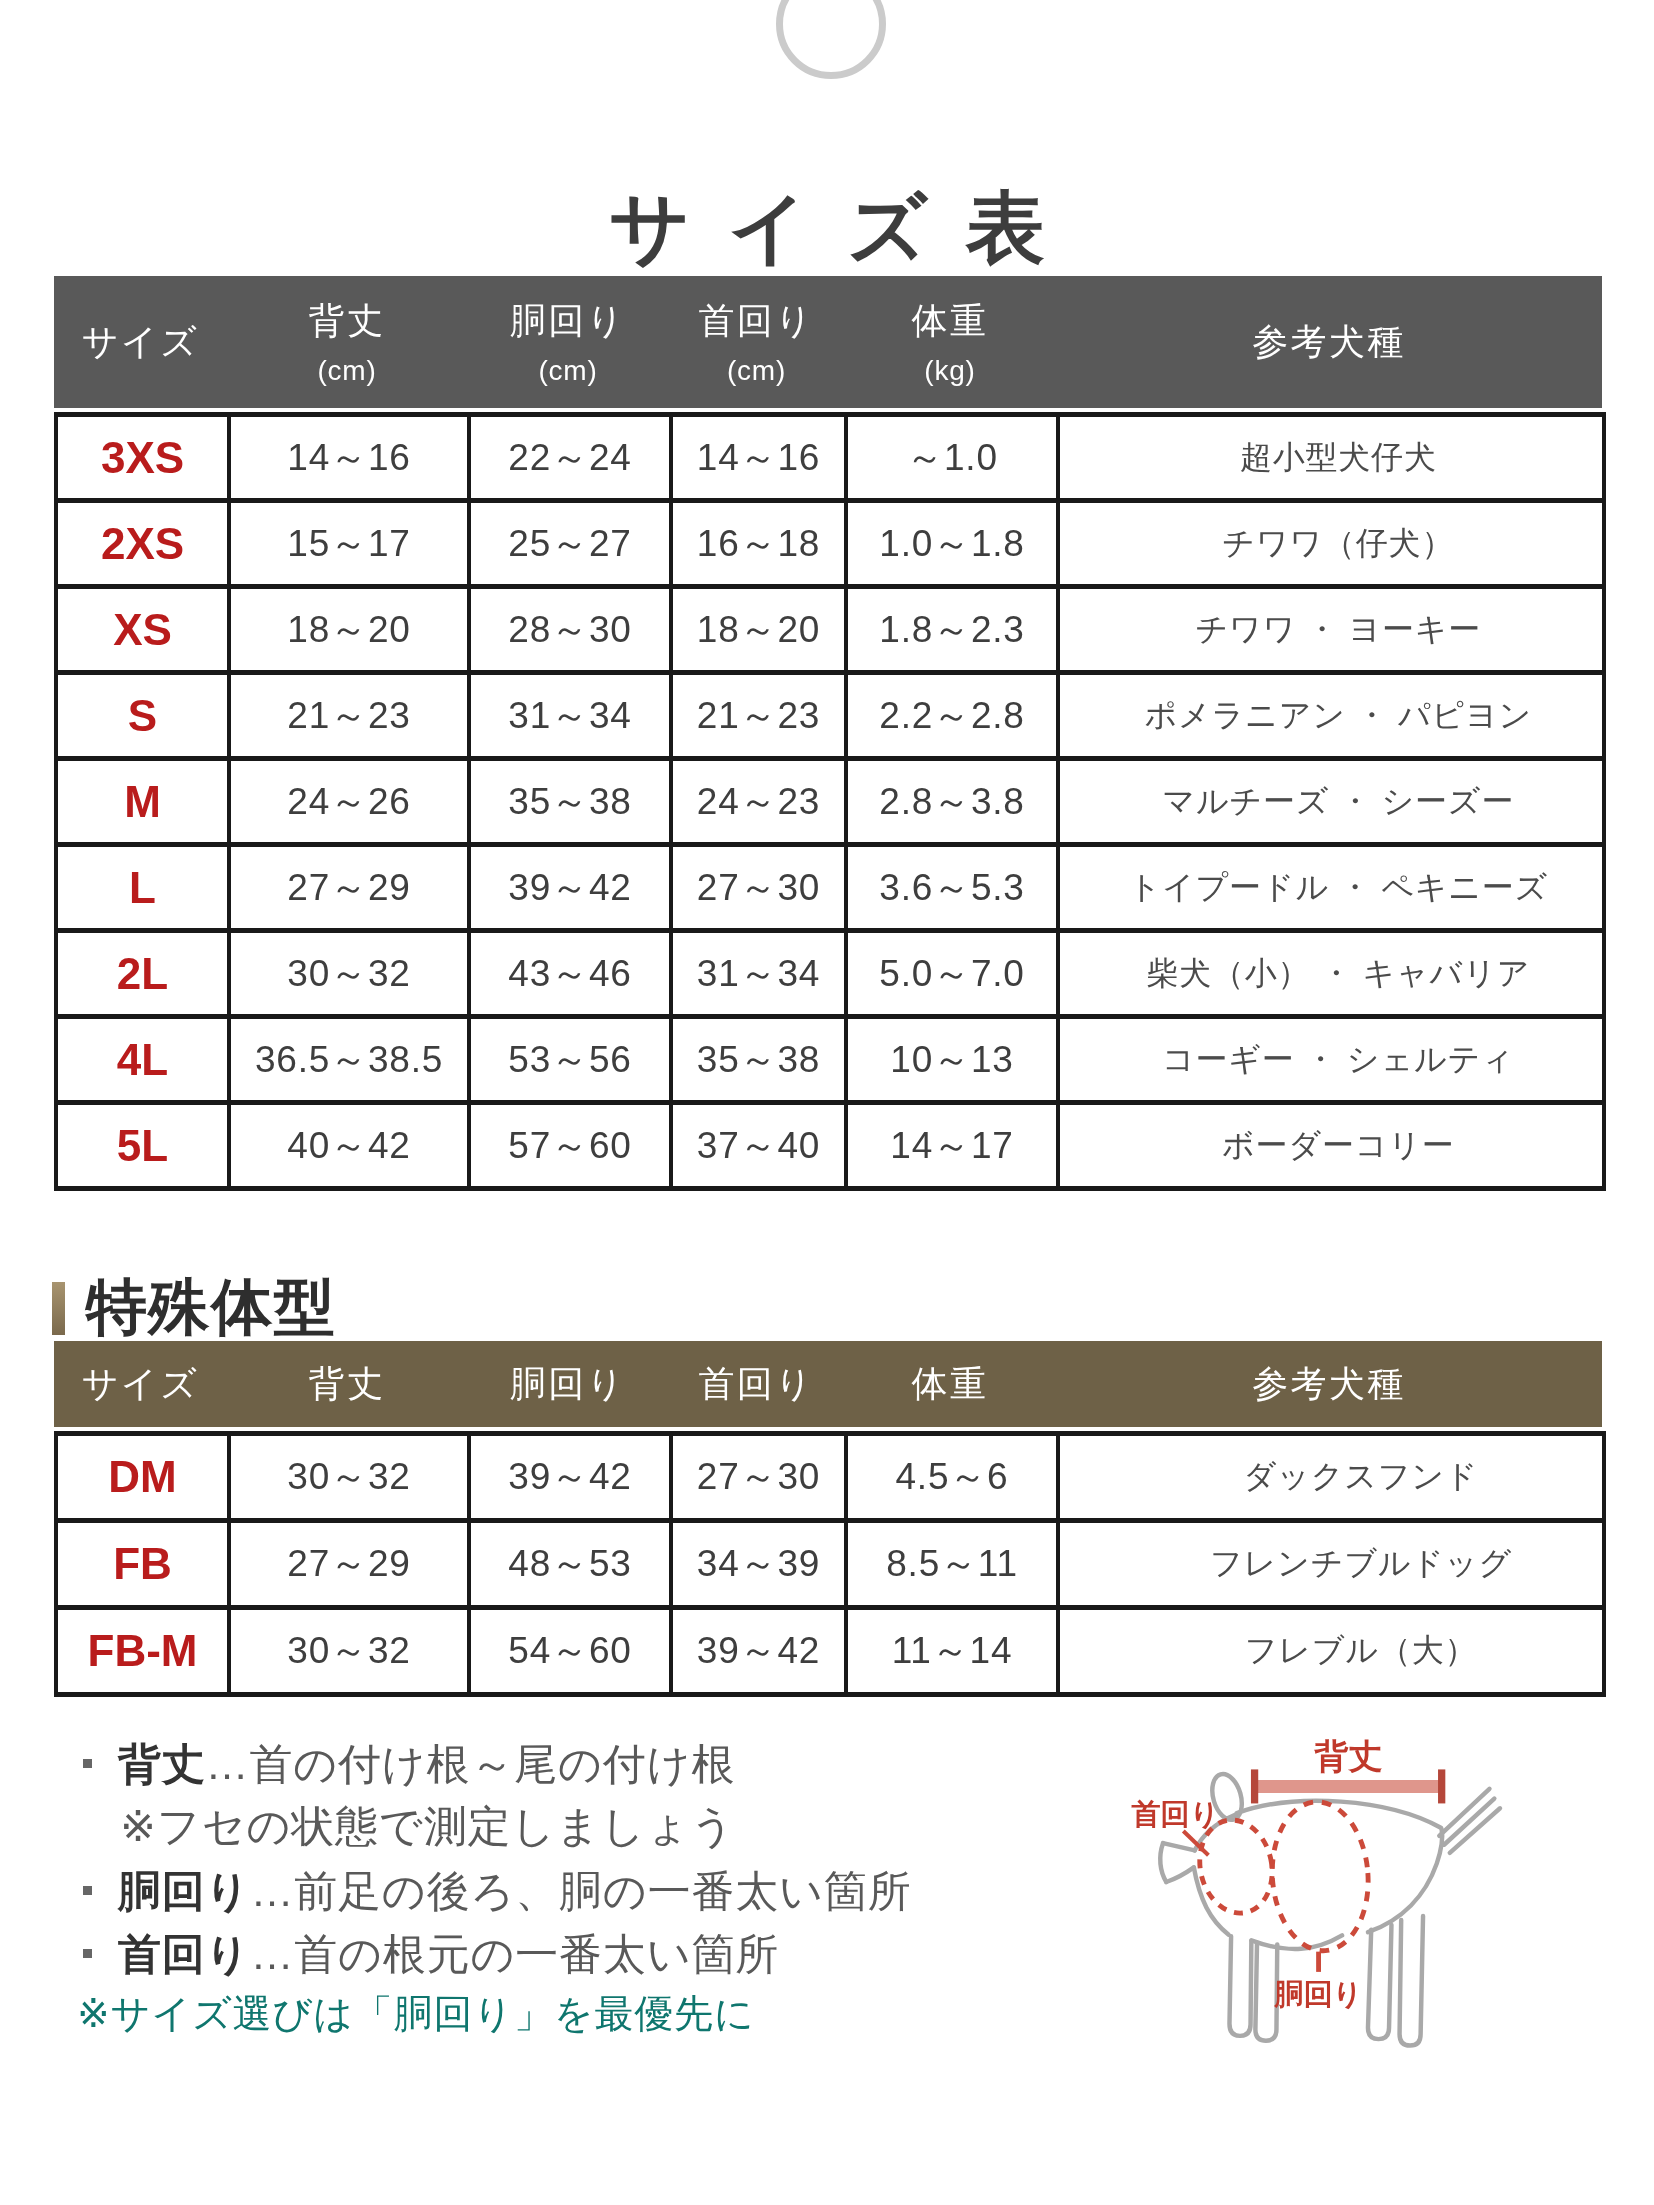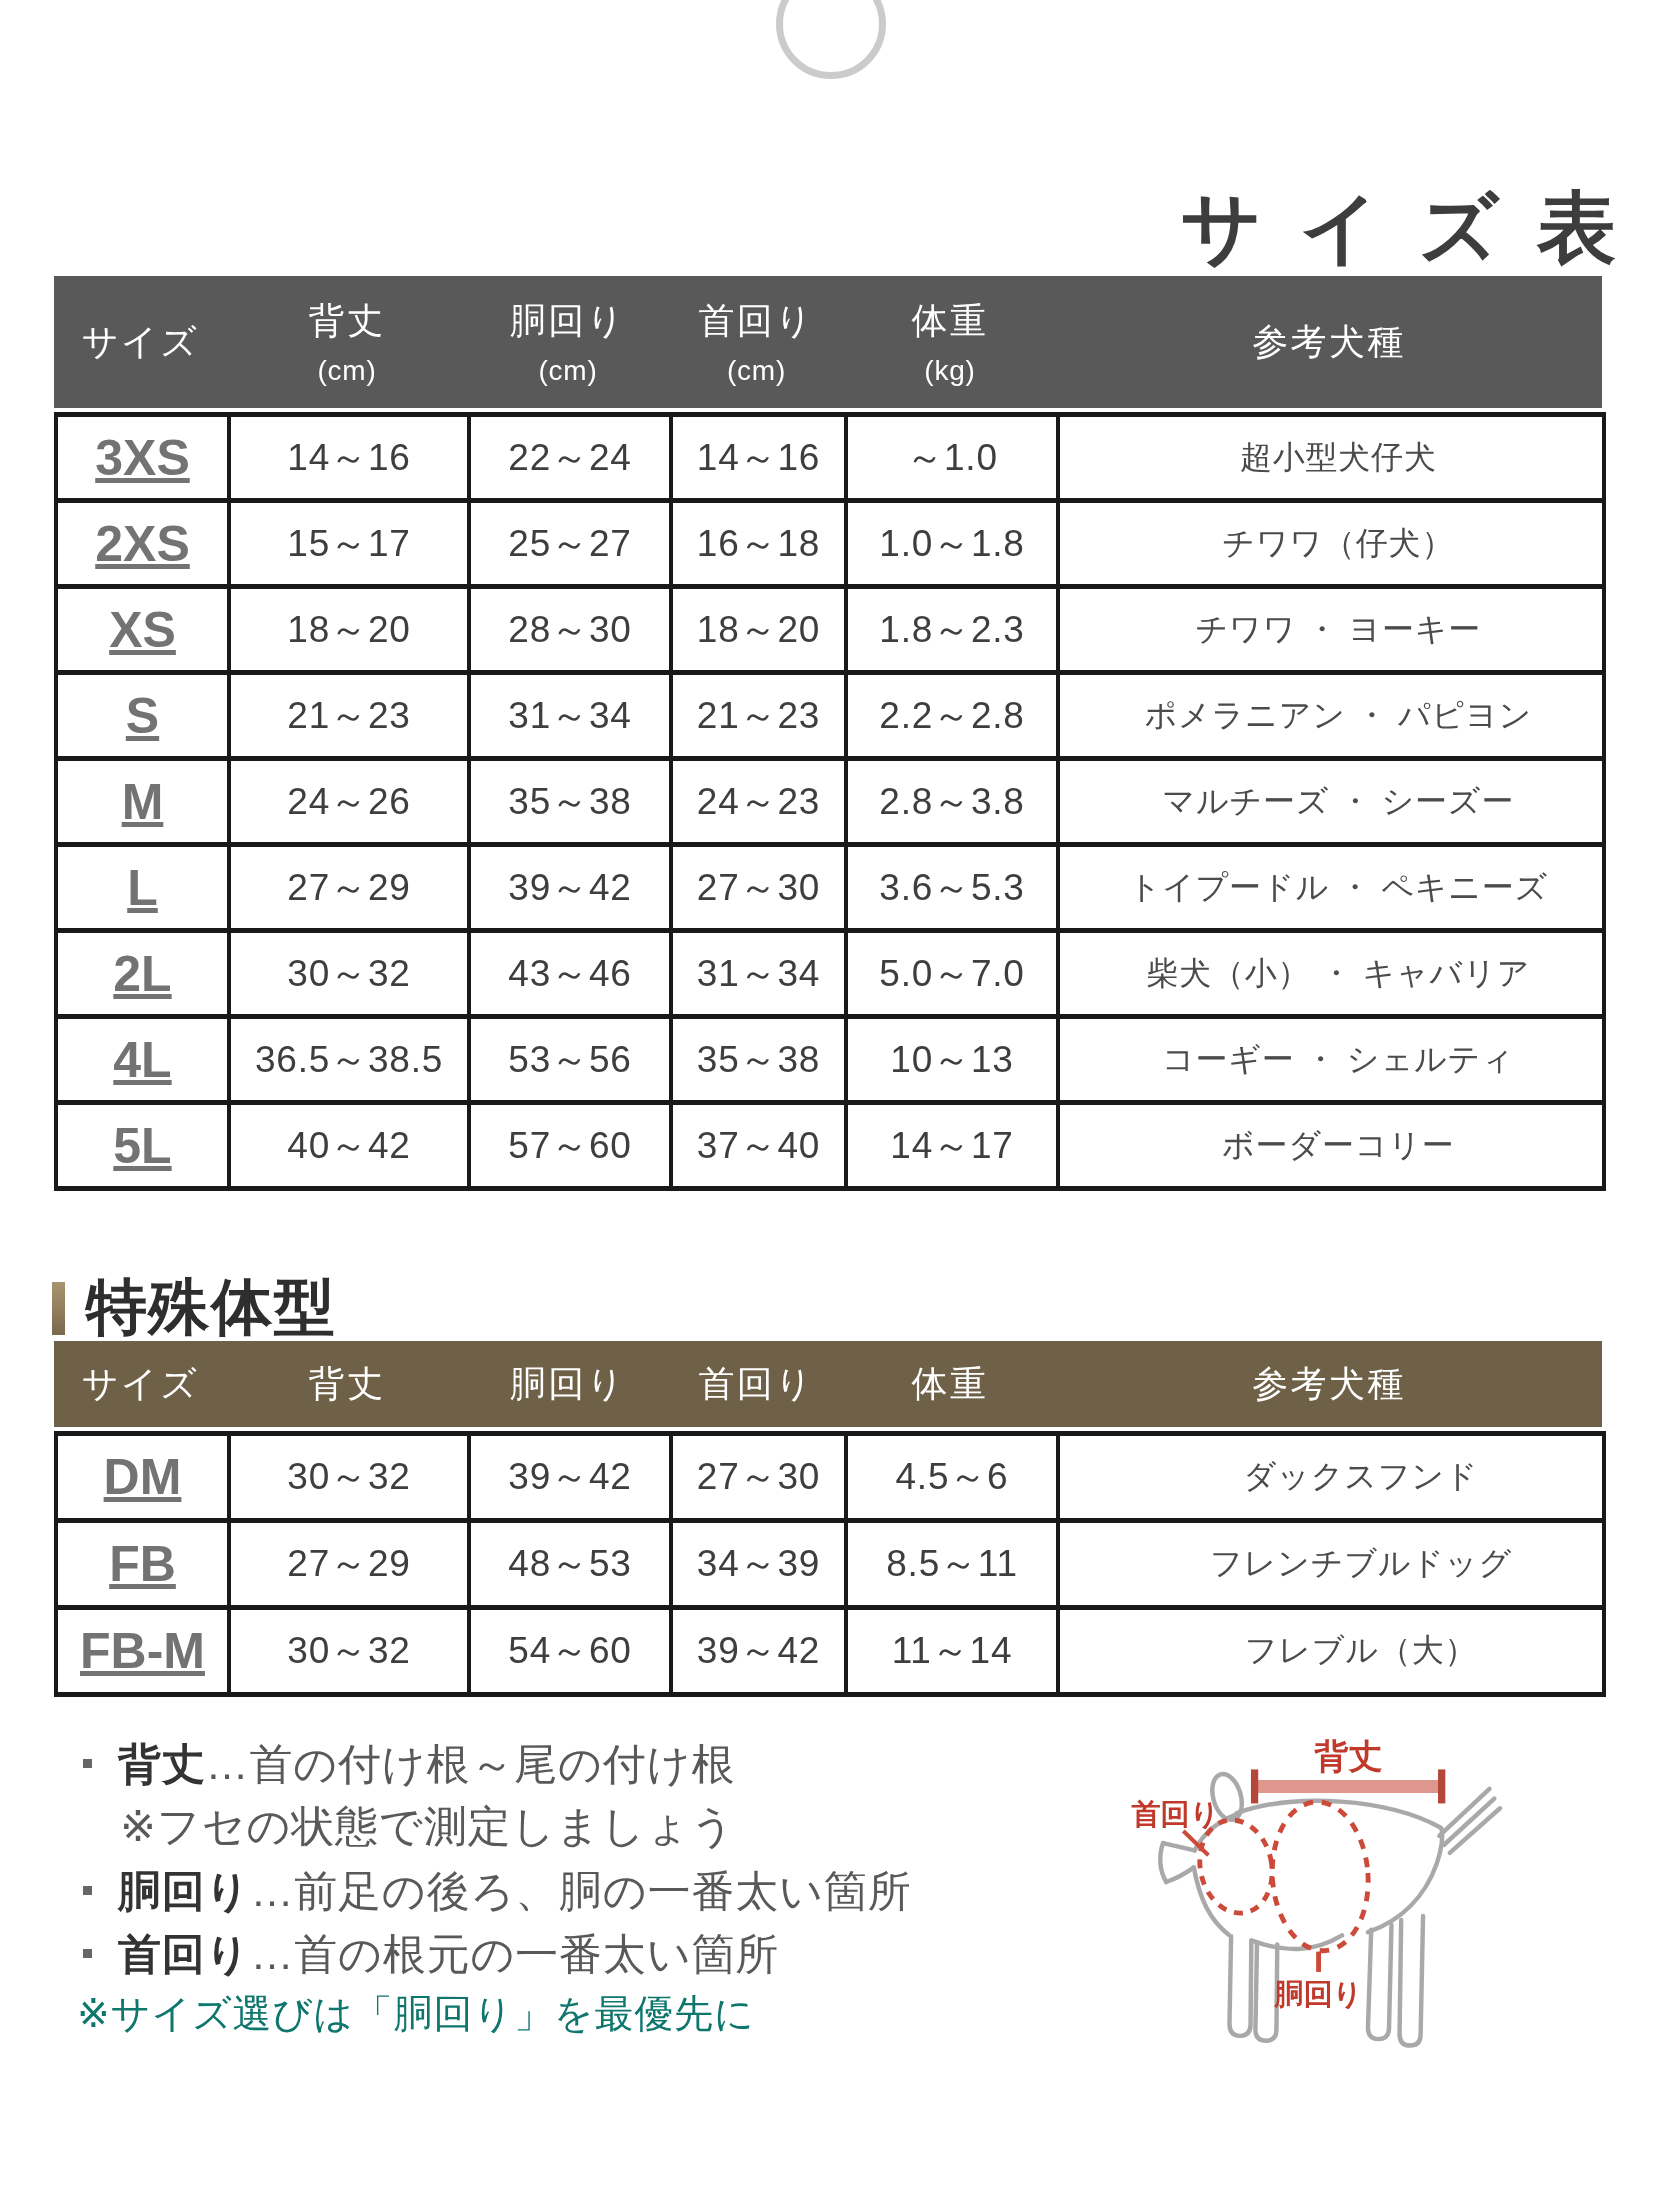--- a/index.html
+++ b/index.html
@@ -14,21 +14,21 @@
   
   .deco-circle{
     position:absolute;left:776px;top:-31px;
     width:96px;height:96px;
     border:7.3px solid #cbcbcb;border-radius:50%;
     background:#fff;
   }
   
   .page-title{
     position:absolute;top:123px;left:0;width:100%;
-    text-align:right;
+    text-align:center;
     font-size:79px;font-weight:bold;color:#3d3d3d;
     letter-spacing:0.48em;text-indent:0.48em;
     white-space:nowrap;
   }
   
   .tblwrap{position:absolute;left:54px;width:1548px;}
   #main-table{top:276px;}
   #special-table{top:1341px;}
   .thead{display:flex;align-items:stretch;color:#ffffff;}
   #main-table .thead{height:132px;background:#595959;}
@@ -38,21 +38,21 @@
   .hunit{font-size:28px;letter-spacing:0.8px;}
   .w1{width:173px}.w2{width:240px}.w3{width:202px}.w4{width:175px}.w5{width:212px}.w6{width:546px}
   table.data{border-collapse:collapse;table-layout:fixed;width:1548px;margin-top:4px;}
   .data td{
     border:4px solid #191919;border-top-width:5.7px;border-bottom-width:5.7px;
     height:81px;text-align:center;vertical-align:middle;
     font-size:37px;color:#3e3e3e;letter-spacing:0.8px;
     white-space:nowrap;overflow:hidden;padding:0;
   }
   #special-table .data td{height:82px;}
-  .data td.c-size{font-size:50px;font-weight:bold;color:#737373;letter-spacing:0;text-decoration:underline;}
+  .data td.c-size{font-size:44px;font-weight:bold;color:#b91c1c;letter-spacing:0;}
   .data td.c-breeds{text-align:center;padding-left:14.6px;font-size:32px;color:#4b4b4b;}
   #special-table .data td.c-breeds{padding-left:60px;}
   
   .sec-head{position:absolute;left:52px;top:1267px;display:flex;align-items:center;column-gap:21px;}
   .sec-bar{width:13px;height:53px;background:linear-gradient(#a8946f,#7a694c);}
   .sec-title{font-size:61px;font-weight:bold;color:#2e2e2e;letter-spacing:1.6px;}
   
   .note{position:absolute;font-size:43px;color:#595959;white-space:nowrap;letter-spacing:0.8px;}
   .note .bullet{display:inline-block;width:9px;height:9px;background:#666;margin:0 26px 8px 0;vertical-align:middle;}
   .note .bold{font-weight:bold;color:#333333;}

